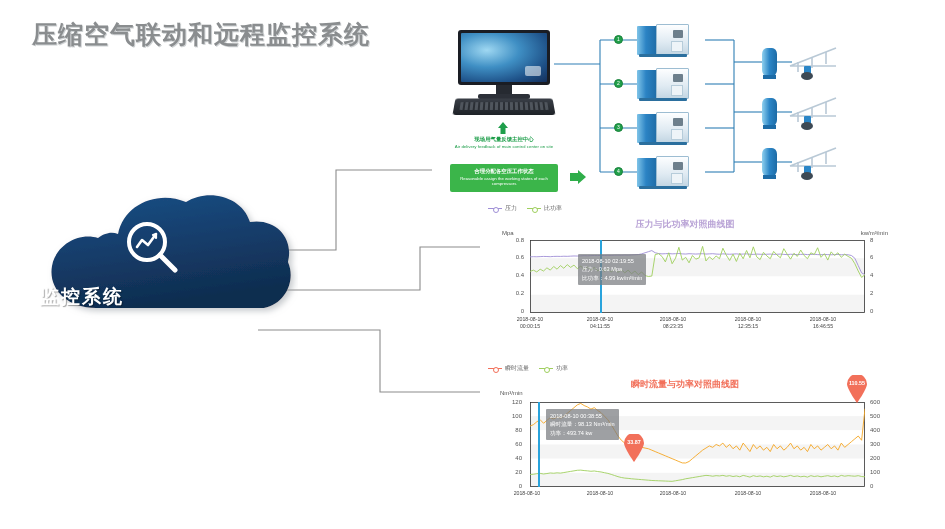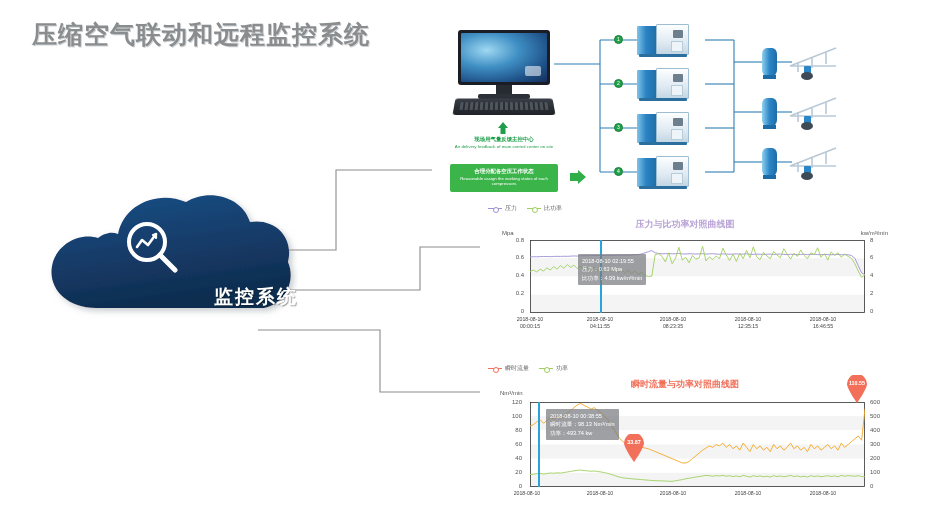--- a/index.html
+++ b/index.html
@@ -21,21 +21,21 @@
     text-shadow:1px 1px 0 #cfd2d4;
     white-space:nowrap;
   }
 
   
   #cloud-shape { position:absolute; left:40px; top:188px; width:258px; height:145px; }
   #cloud-shape svg { display:block; }
   #cloud-icon { position:absolute; left:122px; top:218px; width:62px; height:62px; }
   #cloud-label {
     position:absolute; left:40px; top:284px; width:258px;
-    text-align:right; color:#ffffff; font-size:19px; font-weight:bold;
+    text-align:left; color:#ffffff; font-size:19px; font-weight:bold;
     letter-spacing:2px;
     text-shadow:1px 1px 1px rgba(0,0,0,.35);
   }
 
   
   .connector { position:absolute; stroke:#8b8b8b; stroke-width:1.1; fill:none; }
 
   
   #diagram-panel { position:absolute; left:432px; top:22px; width:510px; height:178px; }
 

